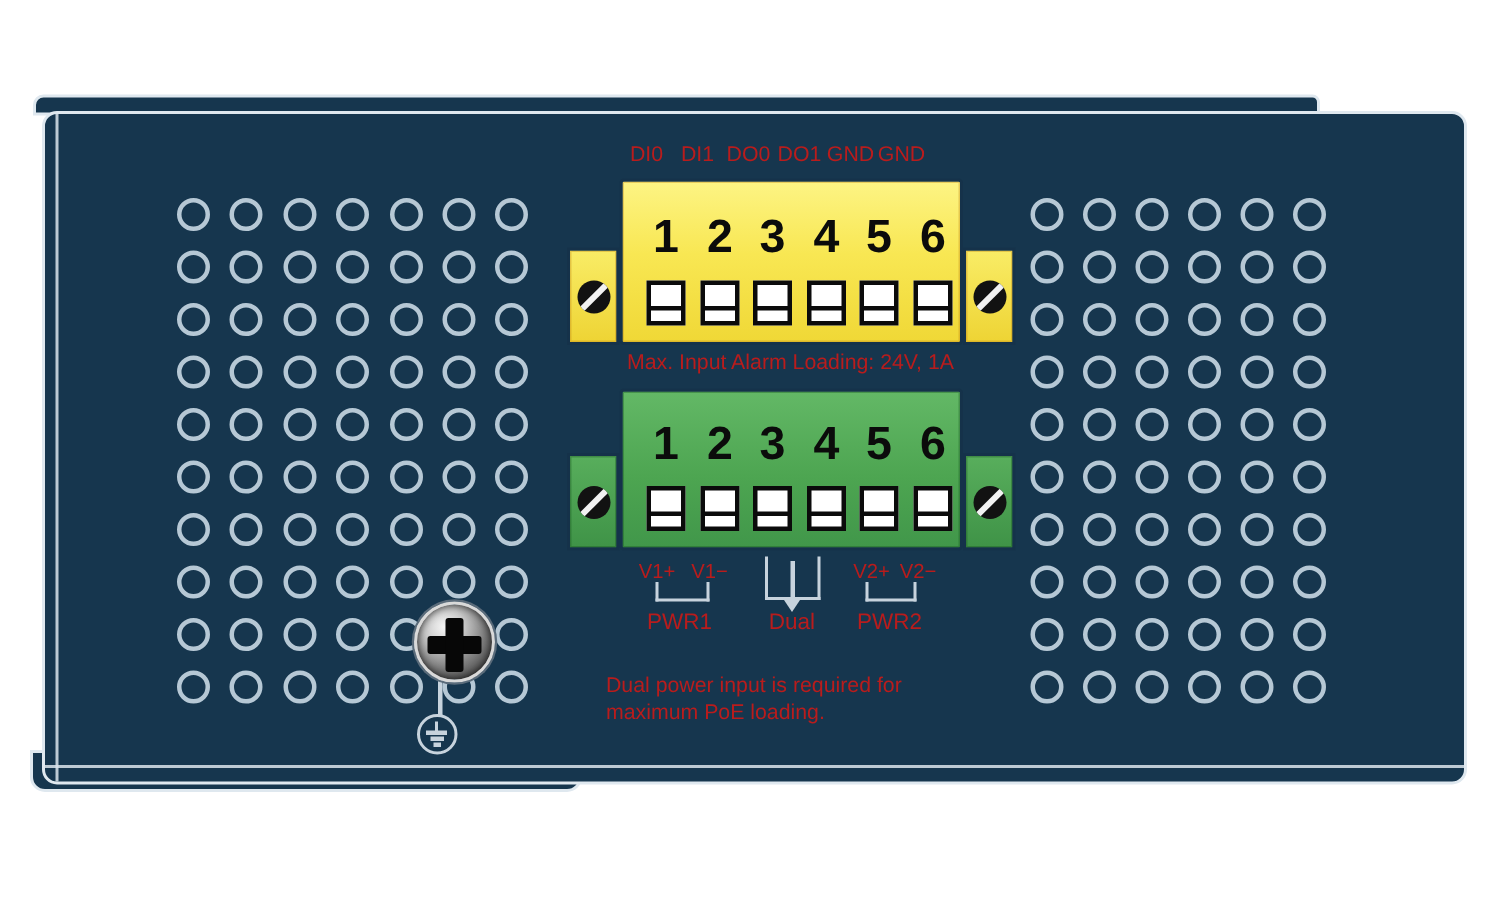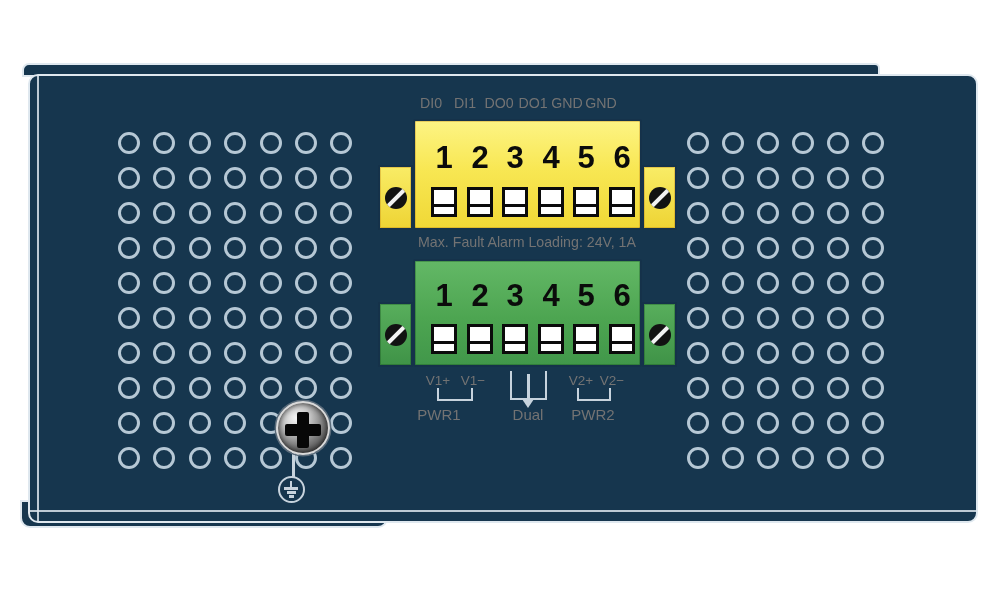--- a/index.html
+++ b/index.html
@@ -42,21 +42,21 @@
   .pin { position:absolute; top:0; width:36px; height:100%; }
   .pin-num { position:absolute; top:20px; left:0; width:100%; text-align:center;
              font-size:31px; line-height:34px; font-weight:bold; color:#0b0b0b; }
   .green .pin-num { top:18px; }
   .term { position:absolute; top:66px; left:50%; transform:translateX(-50%);
           width:26px; height:30px; background:#ffffff; border:3px solid #0b0b0b; }
   .green .term { top:63px; }
   .term::after { content:''; position:absolute; left:-1px; right:-1px; top:14px; height:3px; background:#0b0b0b; }
 
   
-  .lbl { position:absolute; color:#737373; z-index:5; }
+  .lbl { position:absolute; color:#b91c1c; z-index:5; }
   .fn-row { left:414px; top:95px; width:204px; height:18px; display:flex; font-size:14.2px; }
   .fn-row span { flex:1; text-align:center; }
   .caption { left:377px; top:234px; width:300px; text-align:center; font-size:14.2px; }
   .v-lbl { top:373px; width:50px; text-align:center; font-size:13.5px; }
   .grp-lbl { top:406px; width:60px; text-align:center; font-size:15px; }
   .input-line { left:377px; top:428px; width:300px; text-align:center; font-size:14.5px; }
   .dc-symbol { display:inline-block; vertical-align:1px; width:15px; height:8px; margin:0 2px;
                border-top:2px solid #ccd7e1; border-bottom:2px dashed #ccd7e1; }
   .note-line { left:404px; width:300px; font-size:14.2px; }
 
@@ -266,21 +266,21 @@
     <div class="pin" style="left:153px">
         <div class="pin-num">5</div>
         <div class="term"></div>
       </div>
     <div class="pin" style="left:189px">
         <div class="pin-num">6</div>
         <div class="term"></div>
       </div>
   </div>
 
-  <div class="lbl caption">Max. Fault Alarm Loading: 24V, 1A</div>
+  <div class="lbl caption">Max. Input Alarm Loading: 24V, 1A</div>
 
   <div class="wing green left">
     <div class="wing-screw"></div>
   </div>
   <div class="wing green right">
     <div class="wing-screw"></div>
   </div>
 
   <div class="tb-body green">
     <div class="pin" style="left:11px">
@@ -313,25 +313,27 @@
   <div class="lbl v-lbl" style="left:448px">V1−</div>
   <div class="lbl v-lbl" style="left:556px">V2+</div>
   <div class="lbl v-lbl" style="left:587px">V2−</div>
 
   <div class="bracket" style="left:437px; top:388px; width:36px; height:13px;"></div>
   <div class="bracket" style="left:510px; top:371px; width:37px; height:29px;"></div>
   <div class="bracket" style="left:577px; top:388px; width:34px; height:13px;"></div>
   <div class="arrow-shaft"></div>
   <div class="arrow-head"></div>
 
-  <div class="lbl grp-lbl" style="left:409px">PWR1</div>
+  <div class="lbl grp-lbl" style="left:423px">PWR1</div>
   <div class="lbl grp-lbl" style="left:498px">Dual</div>
   <div class="lbl grp-lbl" style="left:563px">PWR2</div>
 
 
+  <div class="lbl note-line" style="top:449px">Dual power input is required for</div>
+  <div class="lbl note-line" style="top:467px">maximum PoE loading.</div>
 
   <div class="gnd-wire"></div>
   <div class="gnd-screw">
     <div class="bar-h"></div>
     <div class="bar-v"></div>
   </div>
   <div class="gnd-symbol">
     <i class="gnd-stem"></i>
       <i class="gnd-b1"></i>
       <i class="gnd-b2"></i>

